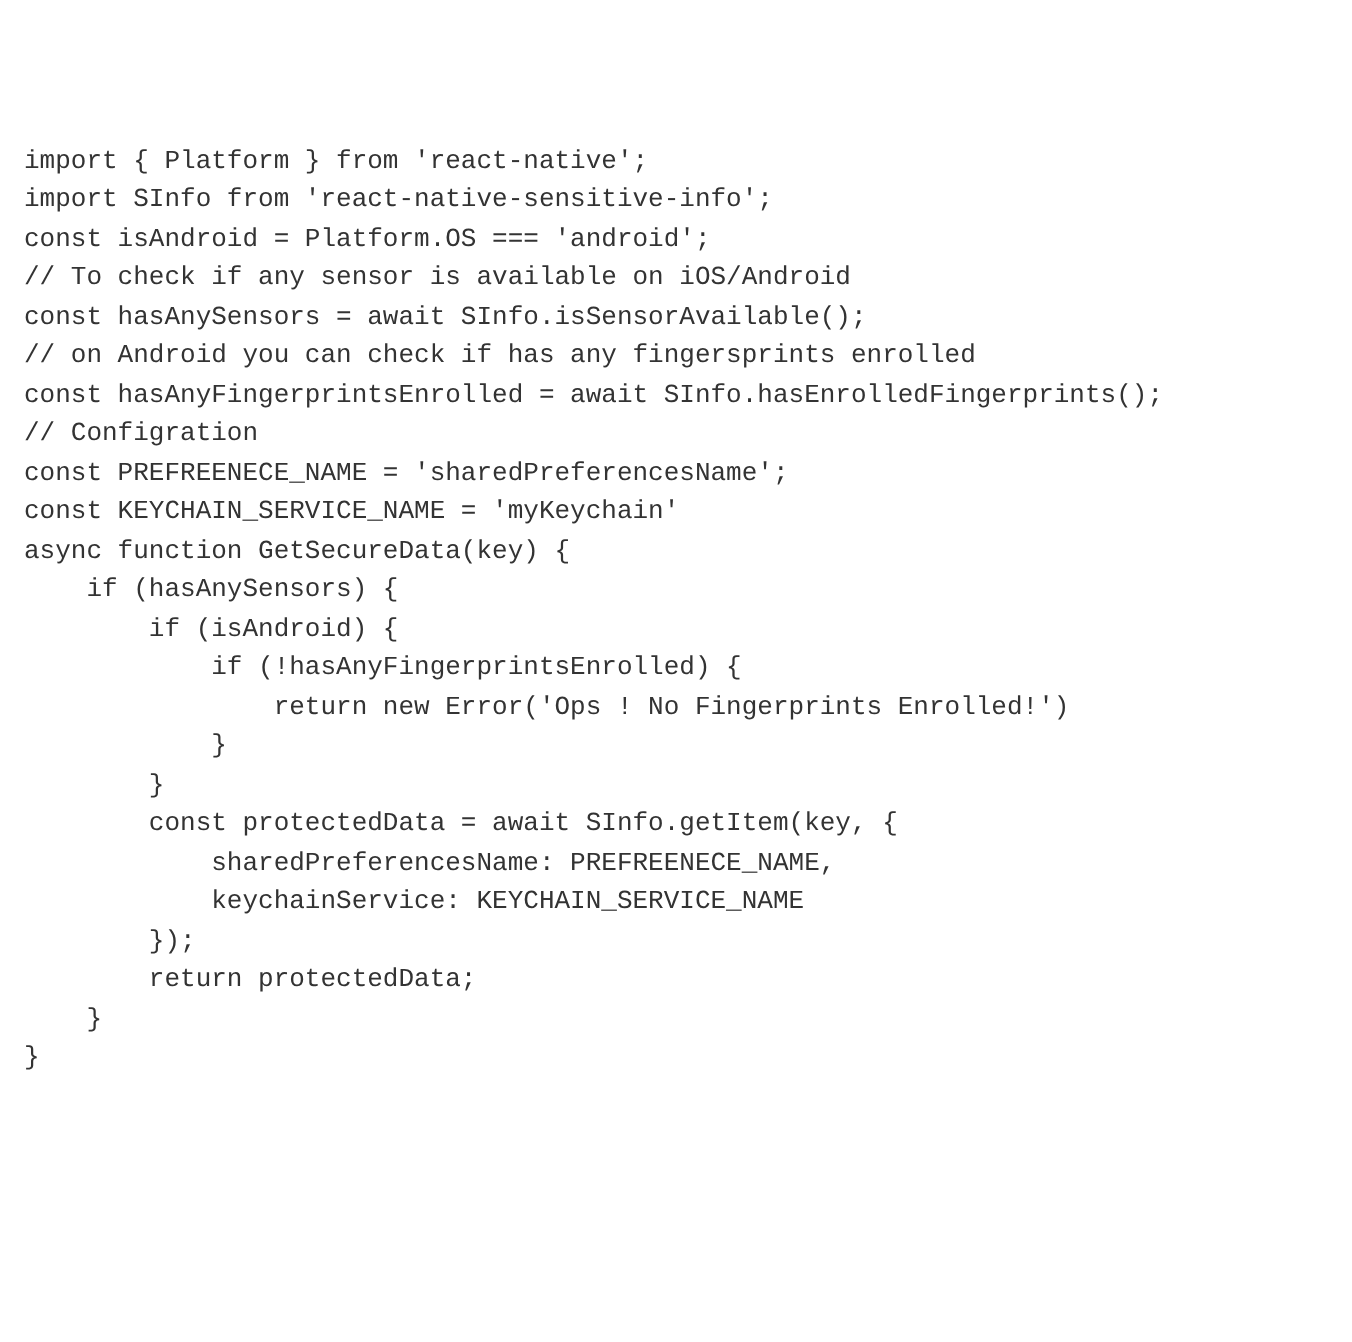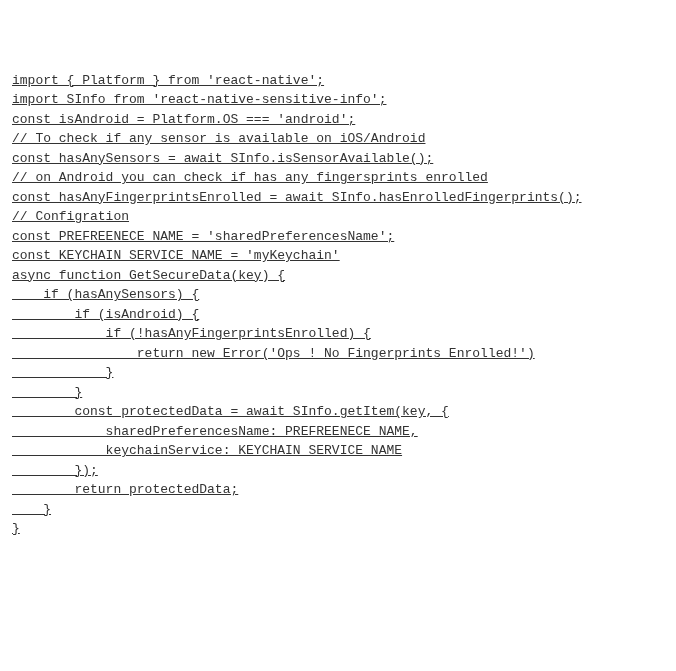--- a/index.html
+++ b/index.html
@@ -7,21 +7,20 @@
       padding: 12px;
       font-family: Consolas, Monaco, "Courier New", monospace;
       font-size: 13px;
       line-height: 1.5;
       color: #333;
       background: #fff;
       white-space: pre;
     }
     .code-line {
       display: block;
-      text-decoration: underline;
     }
   </style>
 </head>
 <body>
 
 
 <div><span class="code-line">import { Platform } from 'react-native';</span><span class="code-line">import SInfo from 'react-native-sensitive-info';</span><span class="code-line"></span><span class="code-line">const isAndroid = Platform.OS === 'android';</span><span class="code-line"></span><span class="code-line">// To check if any sensor is available on iOS/Android</span><span class="code-line">const hasAnySensors = await SInfo.isSensorAvailable();</span><span class="code-line"></span><span class="code-line">// on Android you can check if has any fingersprints enrolled</span><span class="code-line">const hasAnyFingerprintsEnrolled = await SInfo.hasEnrolledFingerprints();</span><span class="code-line"></span><span class="code-line">// Configration</span><span class="code-line">const PREFREENECE_NAME = 'sharedPreferencesName';</span><span class="code-line">const KEYCHAIN_SERVICE_NAME = 'myKeychain'</span><span class="code-line"></span><span class="code-line">async function GetSecureData(key) {</span><span class="code-line"></span><span class="code-line">    if (hasAnySensors) {</span><span class="code-line"></span><span class="code-line">        if (isAndroid) {</span><span class="code-line">            if (!hasAnyFingerprintsEnrolled) {</span><span class="code-line">                return new Error('Ops ! No Fingerprints Enrolled!')</span><span class="code-line">            }</span><span class="code-line">        }</span><span class="code-line"></span><span class="code-line">        const protectedData = await SInfo.getItem(key, {</span><span class="code-line">            sharedPreferencesName: PREFREENECE_NAME,</span><span class="code-line">            keychainService: KEYCHAIN_SERVICE_NAME</span><span class="code-line">        });</span><span class="code-line"></span><span class="code-line">        return protectedData;</span><span class="code-line"></span><span class="code-line">    }</span><span class="code-line">}</span></div>
 
 
 

